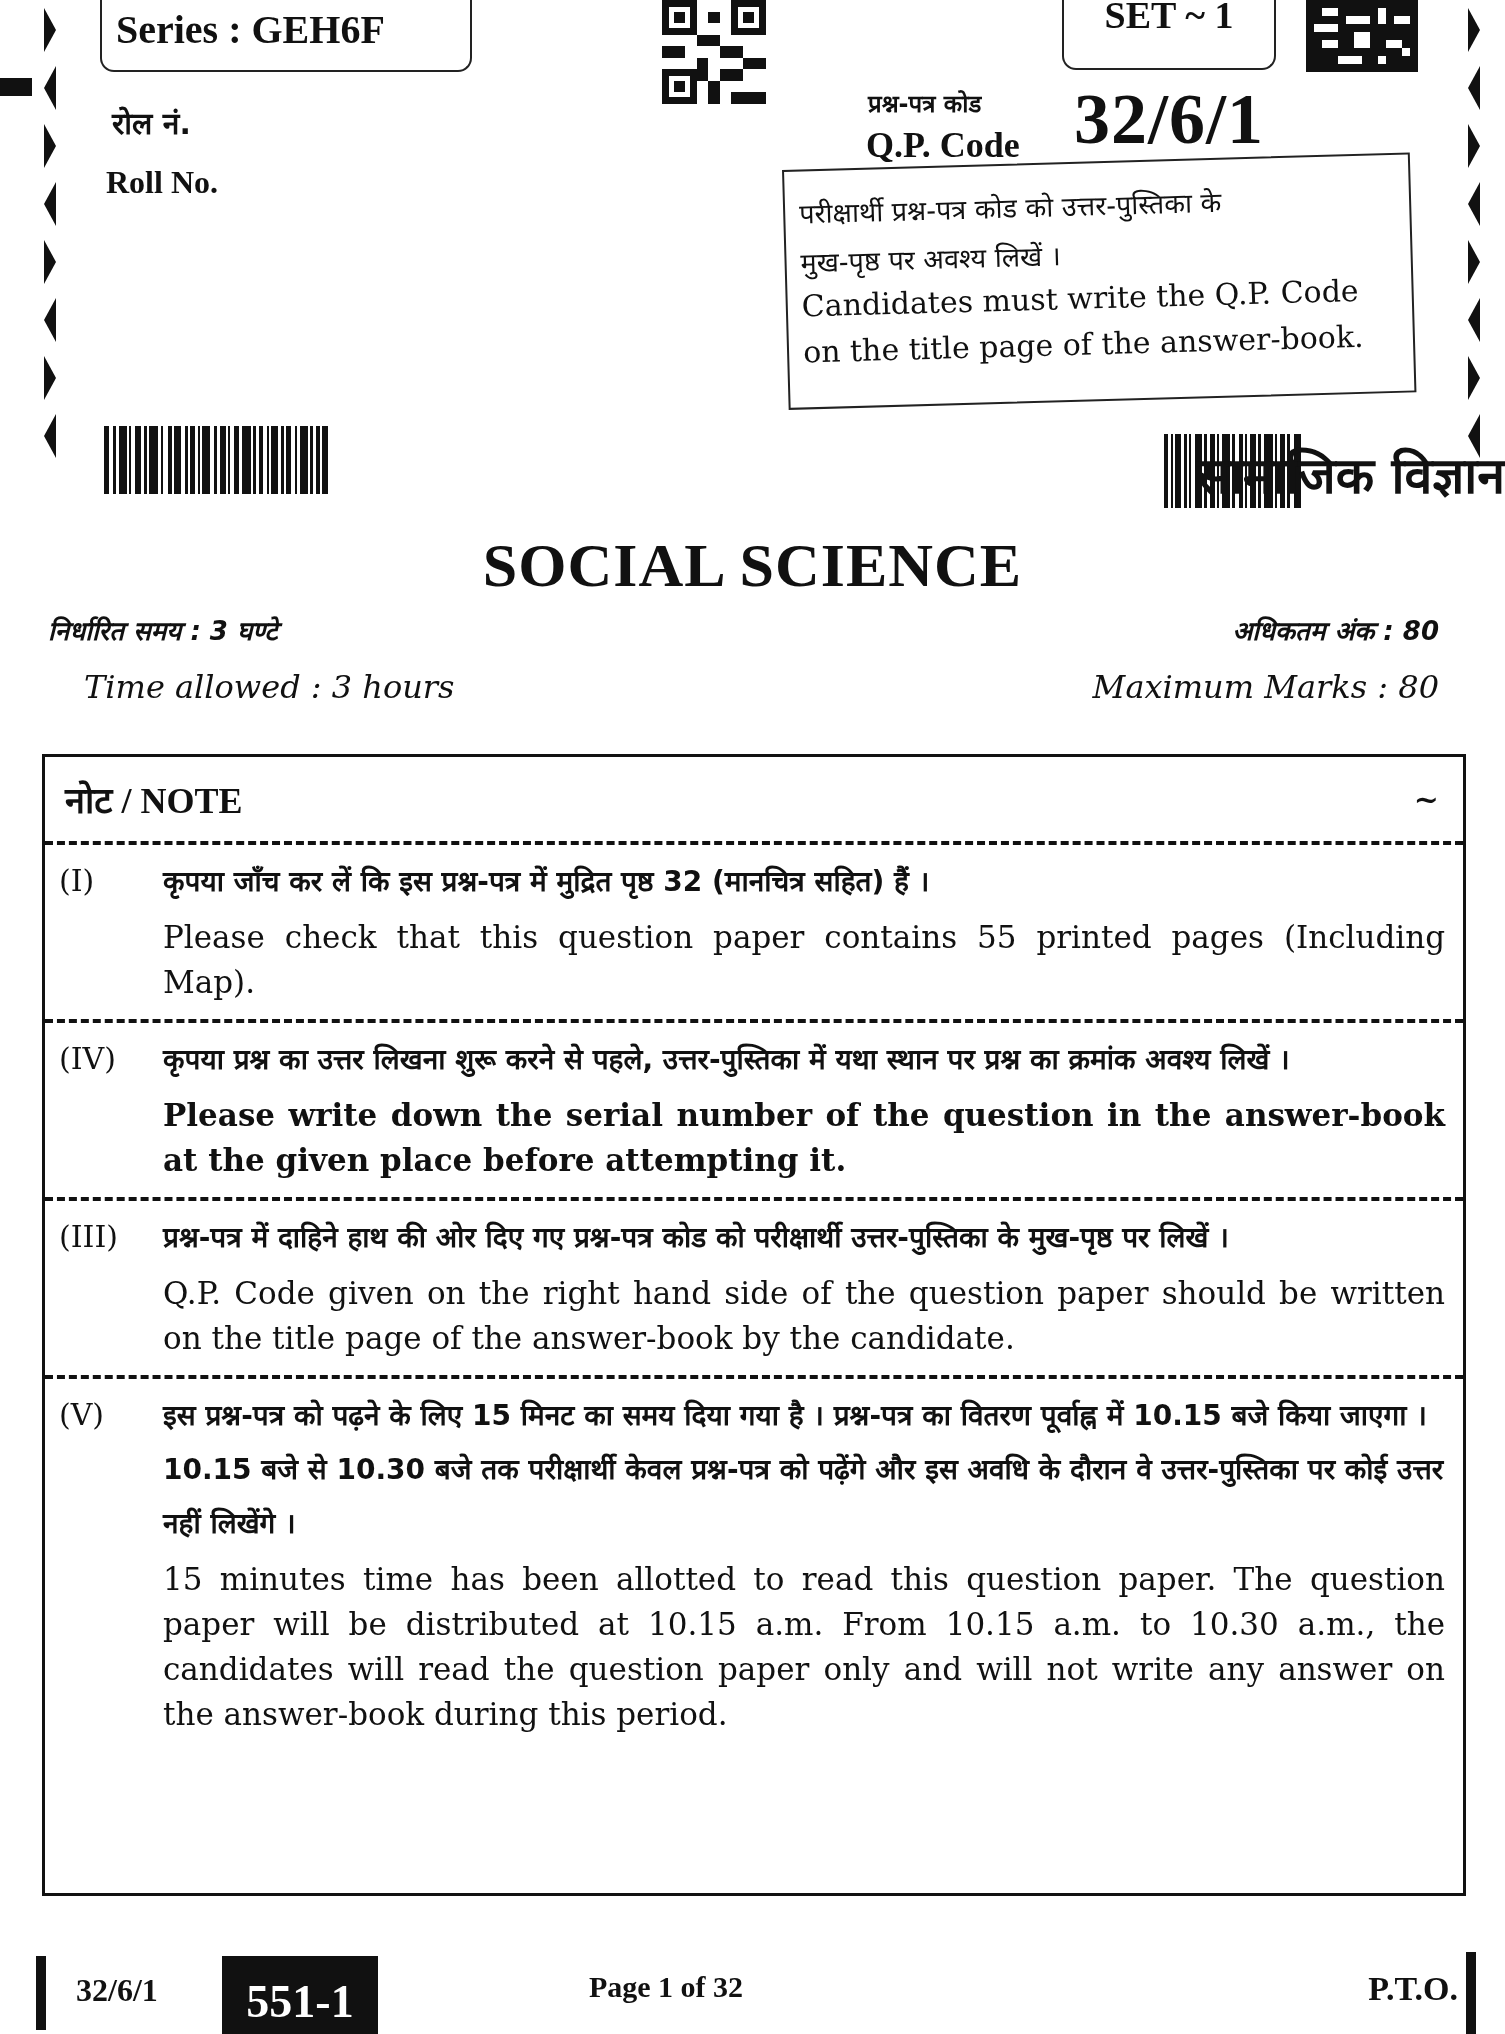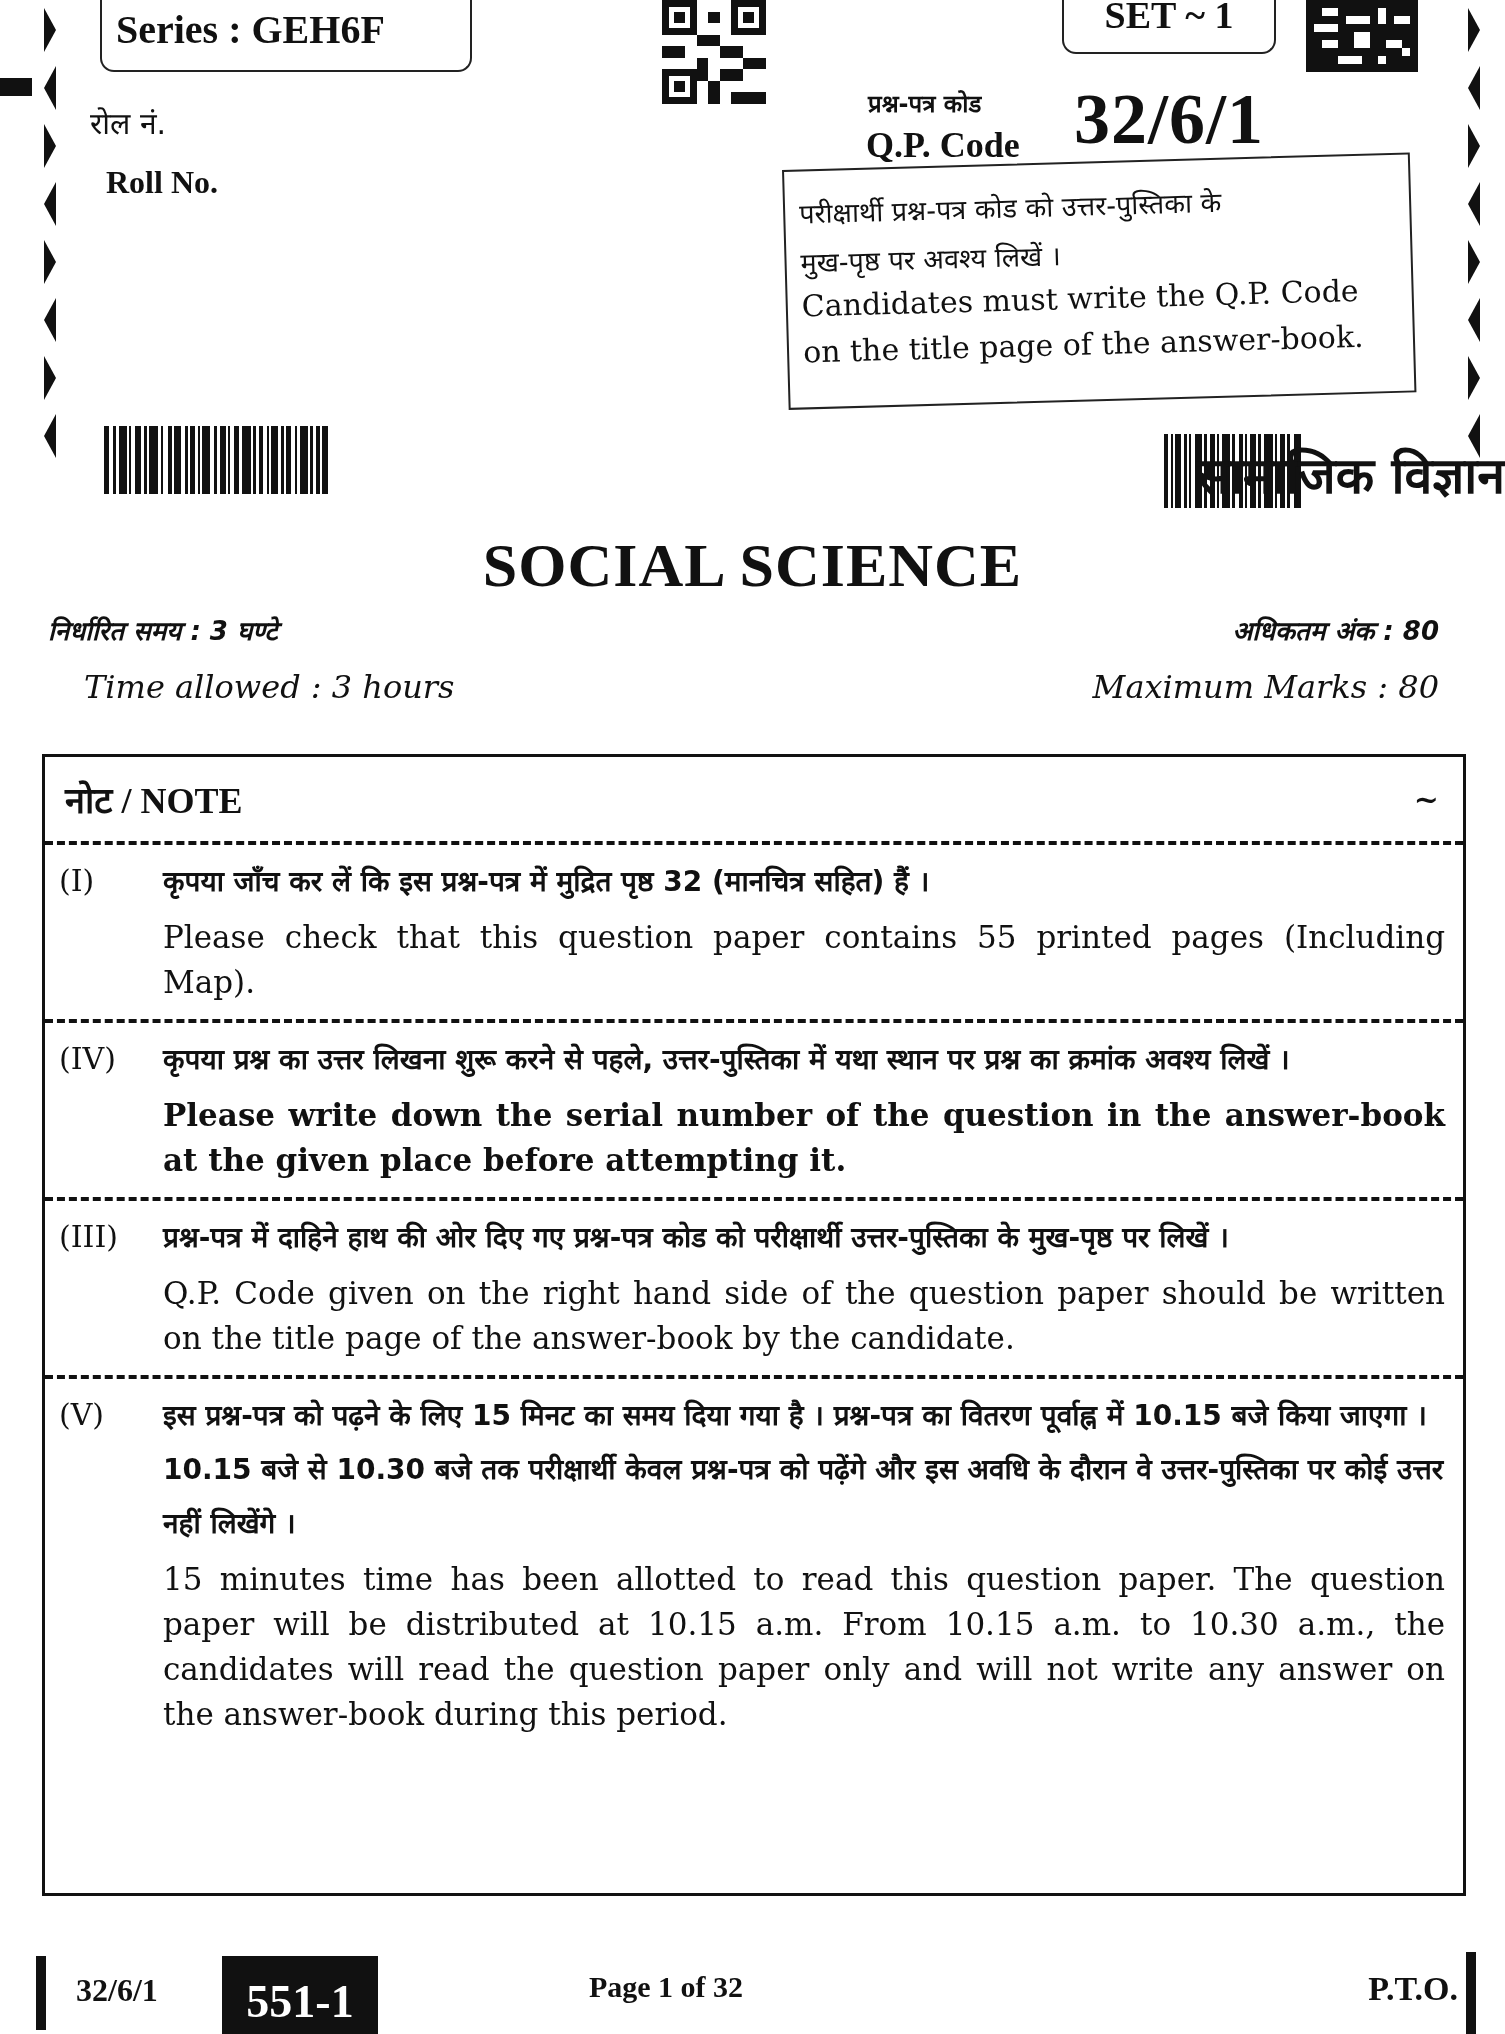--- a/index.html
+++ b/index.html
@@ -16,28 +16,28 @@
     .zig .l { border-top: 22px solid transparent; border-bottom: 22px solid transparent; border-right: 12px solid #111; }
     .left-tab { position: absolute; left: 0; top: 78px; width: 32px; height: 18px; background: #111; }
 
     .series-box {
       left: 100px; top: 0; width: 372px; height: 72px; border: 2px solid #222; border-top: none;
       border-radius: 0 0 14px 14px; box-sizing: border-box;
       font-family: "Liberation Serif", serif; font-weight: bold; font-size: 40px; line-height: 60px;
       padding-left: 14px;
     }
     .set-box {
-      left: 1062px; top: 0; width: 214px; height: 54px; border: 2px solid #222; border-top: none;
+      left: 1062px; top: 0; width: 214px; height: 70px; border: 2px solid #222; border-top: none;
       border-radius: 0 0 14px 14px; box-sizing: border-box; font-family: "Liberation Serif", serif;
       font-weight: bold; font-size: 38px; line-height: 30px; text-align: center; overflow: hidden;
     }
     .qr { background: #fff; }
     .qr svg { display: block; }
 
-    .roll-hi { left: 90px; top: 102px; font-size: 30px; font-family: "DejaVu Sans", sans-serif; font-weight: normal; }
+    .roll-hi { left: 112px; top: 102px; font-size: 30px; font-family: "DejaVu Sans", sans-serif; font-weight: bold; }
     .roll-en { left: 106px; top: 164px; font-size: 32px; font-family: "Liberation Serif", serif; font-weight: bold; }
 
     .qp-label-hi { left: 868px; top: 86px; font-size: 24px; font-family: "DejaVu Sans", sans-serif; font-weight: bold; }
     .qp-label-en { left: 866px; top: 124px; font-size: 36px; font-family: "Liberation Serif", serif; font-weight: bold; }
     .qp-code { left: 1074px; top: 78px; font-size: 72px; font-family: "Liberation Serif", serif; font-weight: bold; letter-spacing: 1px; }
 
     .qp-instr {
       left: 782px; top: 170px; width: 628px; height: 240px; border: 2px solid #222; box-sizing: border-box;
       padding: 14px 14px 0 14px; transform: rotate(-1.6deg); transform-origin: left top;
     }

